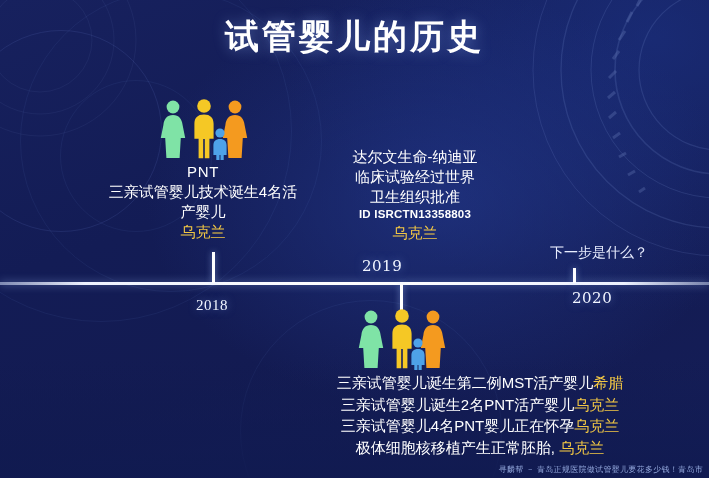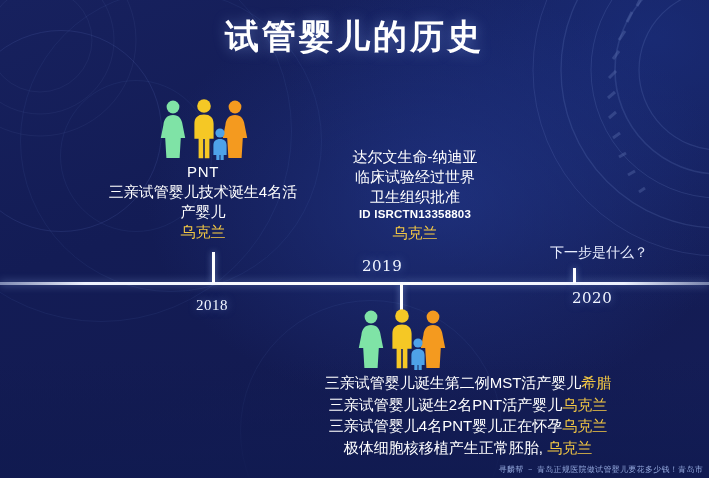--- a/index.html
+++ b/index.html
@@ -63,21 +63,21 @@
   .block{position:absolute;text-align:center;color:#ffffff;line-height:1.34;}
   .block .ln{white-space:nowrap;}
   .hl{color:#f2c744;}
   .mono-id{font-size:11.5px;letter-spacing:.2px;font-weight:bold;}
 
   .block-left{left:96px;top:162px;width:214px;font-size:15px;}
   .block-left .pnt{font-size:15px;letter-spacing:.6px;}
   .block-mid{left:320px;top:139px;width:190px;font-size:15px;margin-top:8px;}
   .block-next{left:508px;top:243px;width:140px;font-size:14px;color:#e9eeff;text-align:right;}
 
-  .block-bottom{left:288px;top:372px;width:360px;font-size:15px;line-height:1.44;}
+  .block-bottom{left:300px;top:372px;width:360px;font-size:15px;line-height:1.44;}
 
   
   .family{position:absolute;}
 
   
   .watermark{
     position:absolute;right:6px;bottom:3px;
     font-size:8px;color:#9fb4e8;letter-spacing:.3px;
     white-space:nowrap;opacity:.9;
   }

